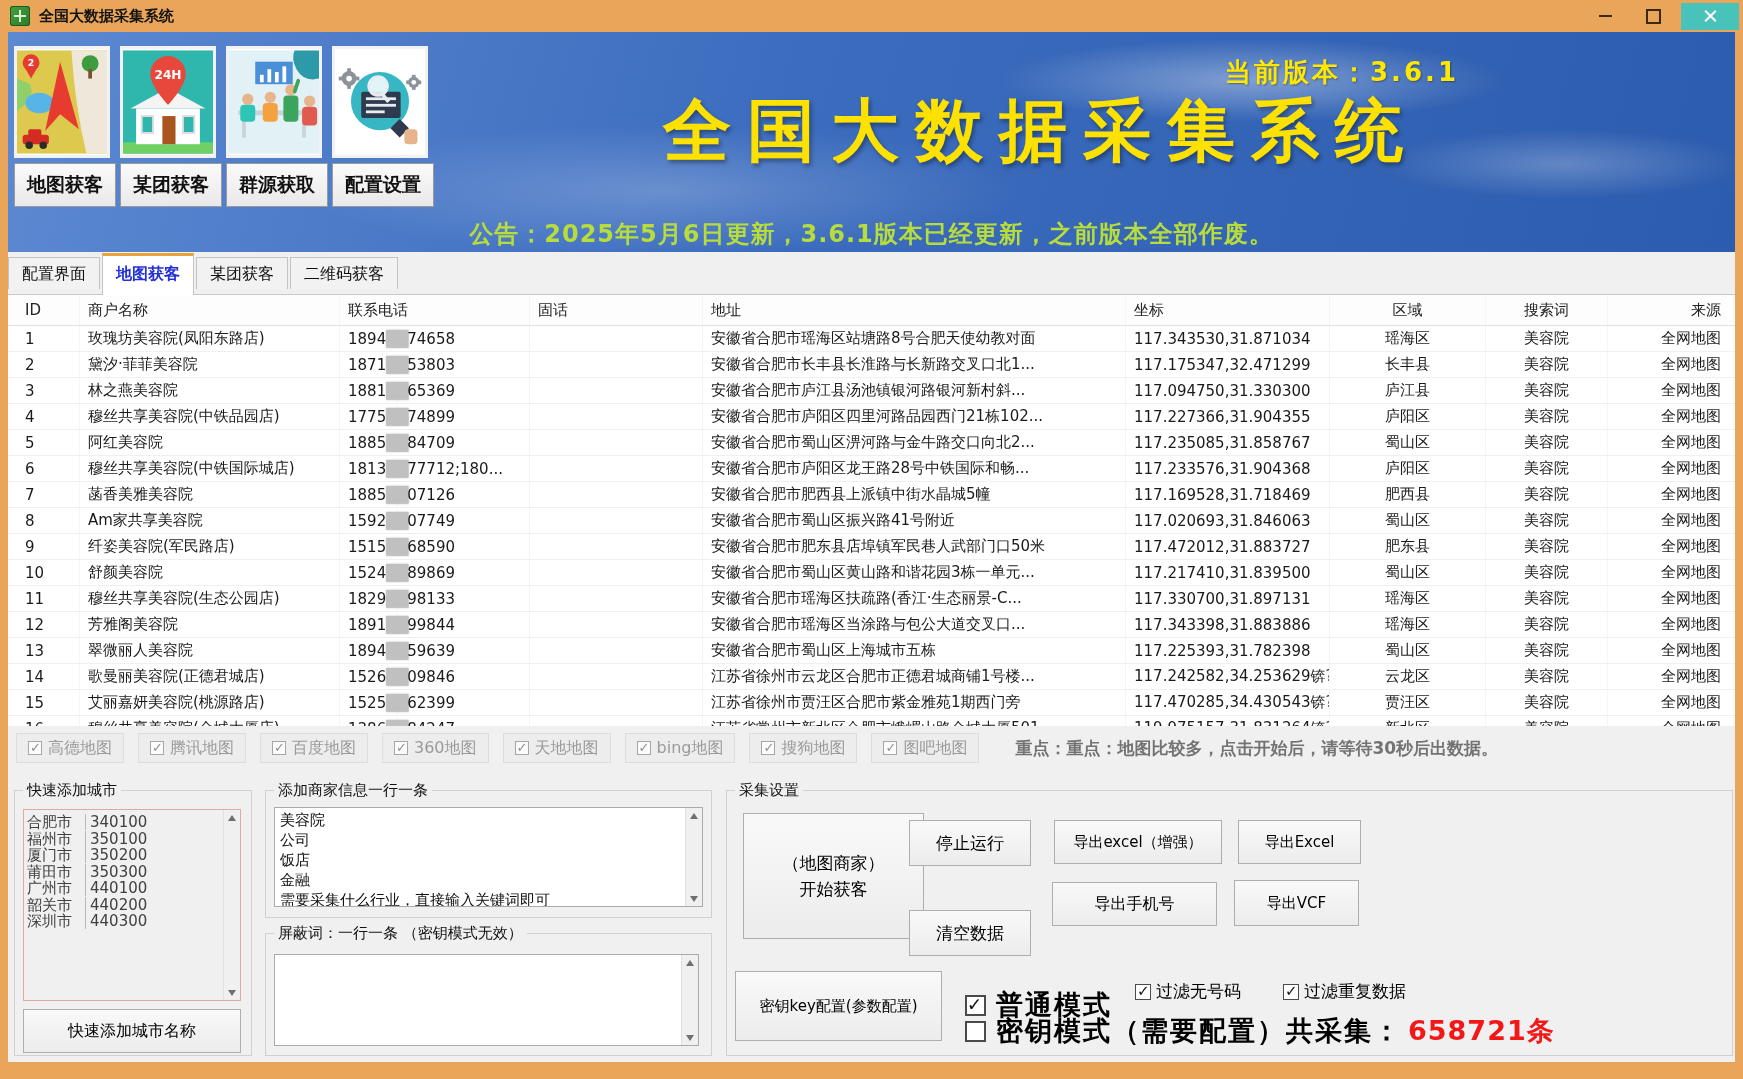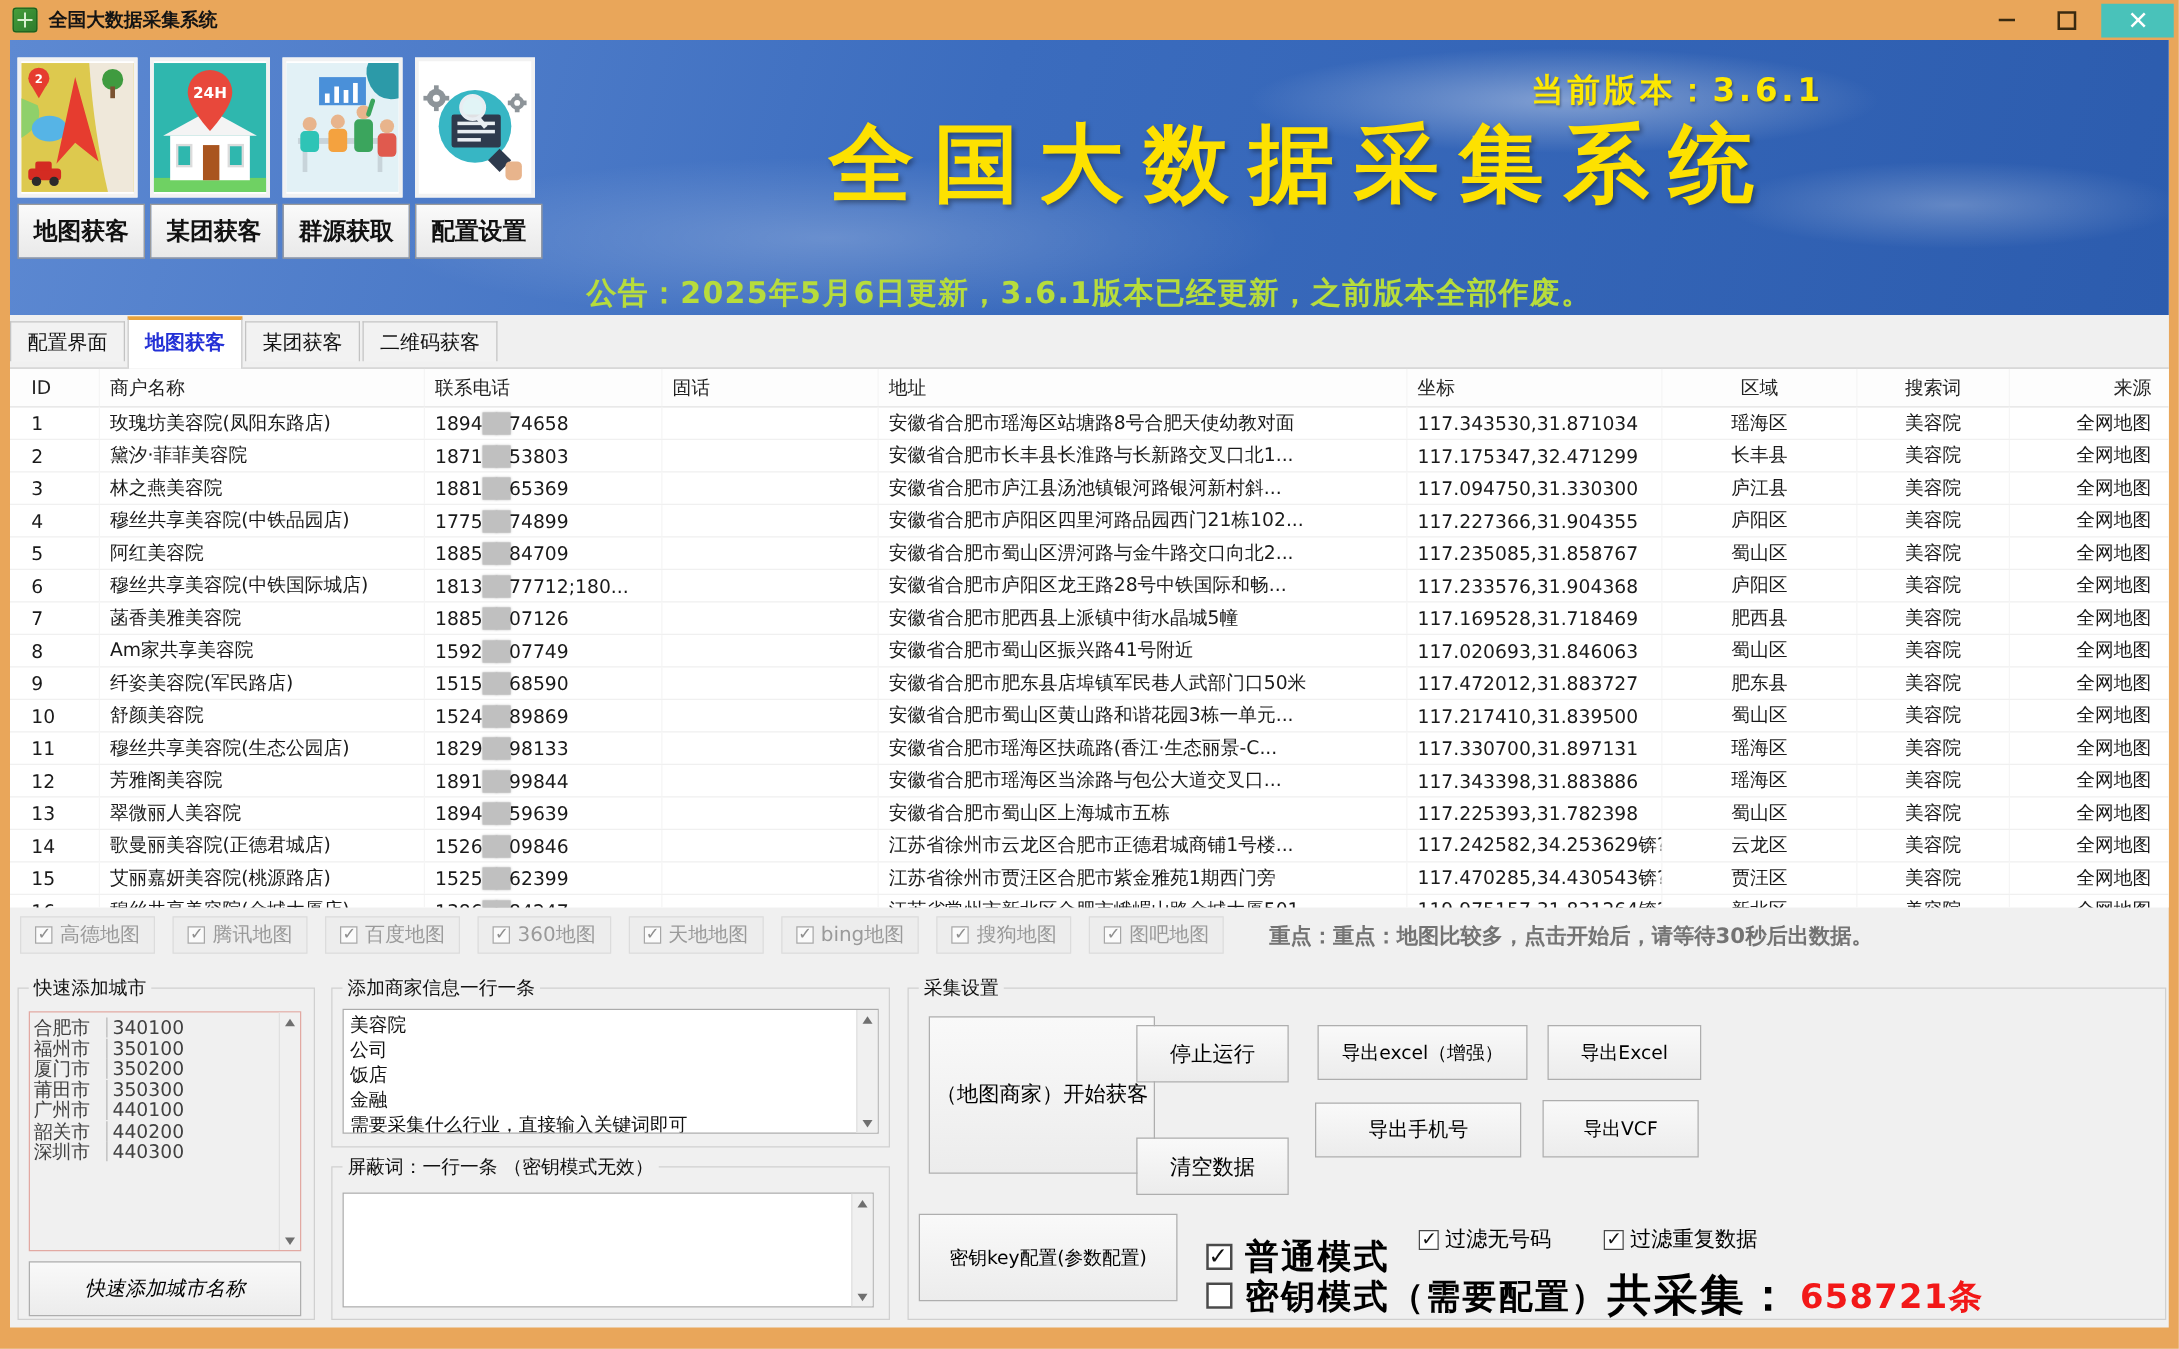--- a/index.html
+++ b/index.html
@@ -76,43 +76,43 @@
   .grp-city{left:6px;top:20px;width:238px;bottom:6px;}
   .city-list{position:absolute;left:8px;top:18px;right:10px;height:192px;border:1px solid #e2a9a2;color:#404040;font-size:15px;box-sizing:border-box;padding:4px 18px 0 3px;overflow:hidden;}
   .city-row{display:flex;height:16.5px;align-items:center;line-height:16px;}
   .city-name{width:58px;}
   .city-code{border-left:1px solid #b8b8b8;padding-left:4px;flex:1;}
   .vscroll{position:absolute;right:0;top:0;bottom:0;width:16px;display:flex;flex-direction:column;justify-content:space-between;background:#f0f0f0;border-left:1px solid #e0e0e0;}
   .varrow{height:15px;display:flex;align-items:center;justify-content:center;}
   .varrow.up:after{content:"";border-left:4px solid transparent;border-right:4px solid transparent;border-bottom:6px solid #6f6f6f;}
   .varrow.down:after{content:"";border-left:4px solid transparent;border-right:4px solid transparent;border-top:6px solid #6f6f6f;}
   .btn{background:linear-gradient(#f9f9f9,#ececec);border:1px solid #aeaeae;color:#000;display:flex;align-items:center;justify-content:center;box-sizing:border-box;font-size:16px;text-align:center;}
-  .city-btn{position:absolute;left:8px;right:10px;top:218px;height:44px;font-size:16px;font-style:italic;}
+  .city-btn{position:absolute;left:8px;right:10px;top:218px;height:44px;font-size:16px;}
   .grp-merchant{left:257px;top:20px;width:447px;height:128px;}
   .grp-block{left:257px;top:163px;width:447px;height:123px;}
   .fake-ta{position:absolute;background:#fff;border:1px solid #ababab;box-sizing:border-box;font-size:15px;line-height:20px;padding:2px 20px 2px 5px;white-space:pre-line;color:#111;overflow:hidden;}
   .ta1{left:8px;top:16px;right:8px;height:100px;}
   .ta2{left:8px;top:20px;right:12px;height:92px;}
   .grp-collect{left:718px;top:20px;right:2px;bottom:6px;}
-  .btn-start{position:absolute;left:16px;top:22px;width:181px;height:126px;font-size:17px;line-height:26px;flex-direction:row;}
+  .btn-start{position:absolute;left:16px;top:22px;width:181px;height:126px;font-size:17px;line-height:26px;flex-direction:column;}
   .btn-stop{position:absolute;left:182px;top:29px;width:122px;height:46px;font-size:17px;}
   .btn-xlsx-plus{position:absolute;left:327px;top:29px;width:168px;height:44px;font-size:15px;}
   .btn-xlsx{position:absolute;left:511px;top:29px;width:123px;height:44px;font-size:15px;}
   .btn-clear{position:absolute;left:182px;top:91px;width:122px;height:46px;font-size:17px;margin-top:28px;}
   .btn-phone{position:absolute;left:325px;top:91px;width:165px;height:44px;font-size:16px;}
   .btn-vcf{position:absolute;left:507px;top:89px;width:125px;height:46px;font-size:15px;}
   .btn-key{position:absolute;left:8px;top:180px;width:207px;height:70px;font-size:15px;}
   .cbrow{position:absolute;display:flex;align-items:center;white-space:nowrap;}
   .cb-lgbox{width:21px;height:21px;box-sizing:border-box;border:2px solid #4a4a4a;background:#fff;position:relative;margin-right:10px;flex:0 0 auto;}
   .cb-lgbox.checked:after{content:"✓";position:absolute;left:1px;top:-5px;font-size:21px;font-weight:bold;color:#111;}
   .cb-smbox{width:16px;height:16px;box-sizing:border-box;border:1px solid #4a4a4a;background:#fff;position:relative;margin-right:5px;flex:0 0 auto;}
   .cb-smbox.checked:after{content:"✓";position:absolute;left:1px;top:-3px;font-size:15px;font-weight:bold;color:#111;}
   .cb-lgtext{font-size:27px;font-weight:bold;color:#000;letter-spacing:2px;}
   .cb-smtext{font-size:17px;color:#000;}
-  .total-label{font-size:35px;font-weight:bold;color:#000;letter-spacing:2px;}
+  .total-label{font-size:27px;font-weight:bold;color:#000;letter-spacing:2px;}
   .total-count{font-size:27px;font-weight:bold;color:#f21818;margin-left:6px;letter-spacing:1px;}
 </style>
 </head>
 <body>
 
 <div class="titlebar">
   <div class="app-icon"></div>
   <div class="title-text">全国大数据采集系统</div>
   <div class="win-controls">
     <div class="wbtn">

